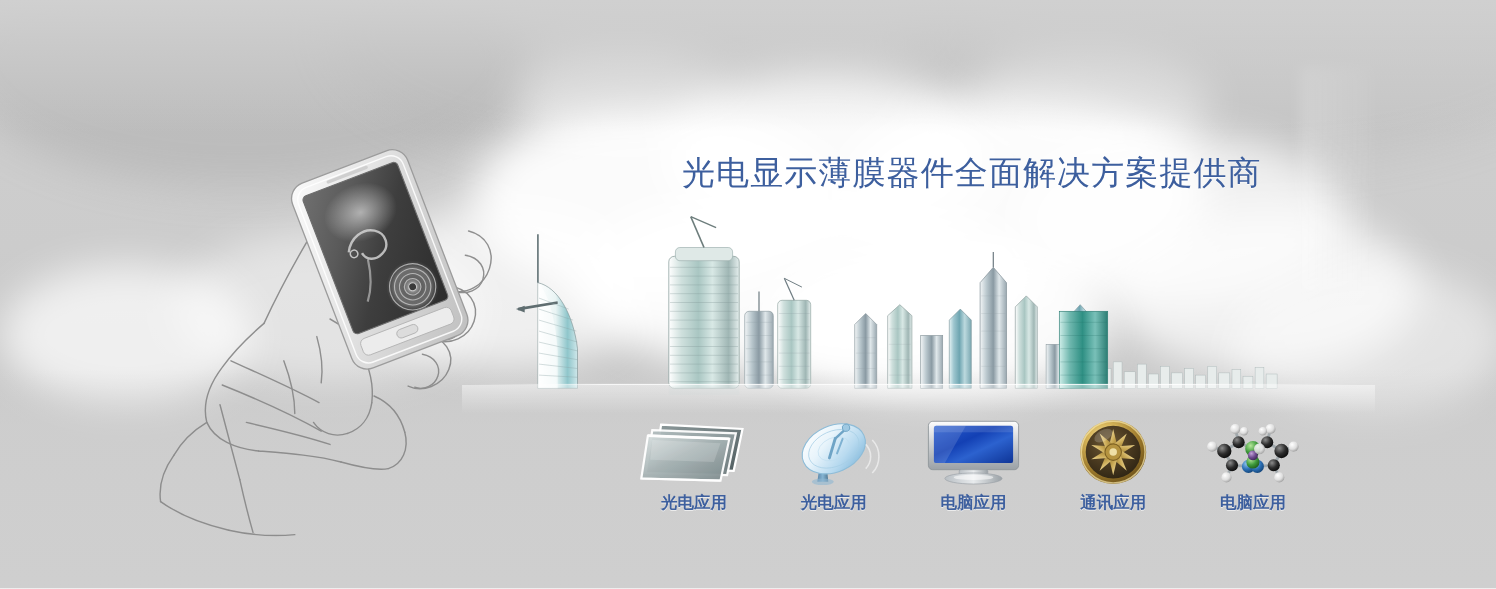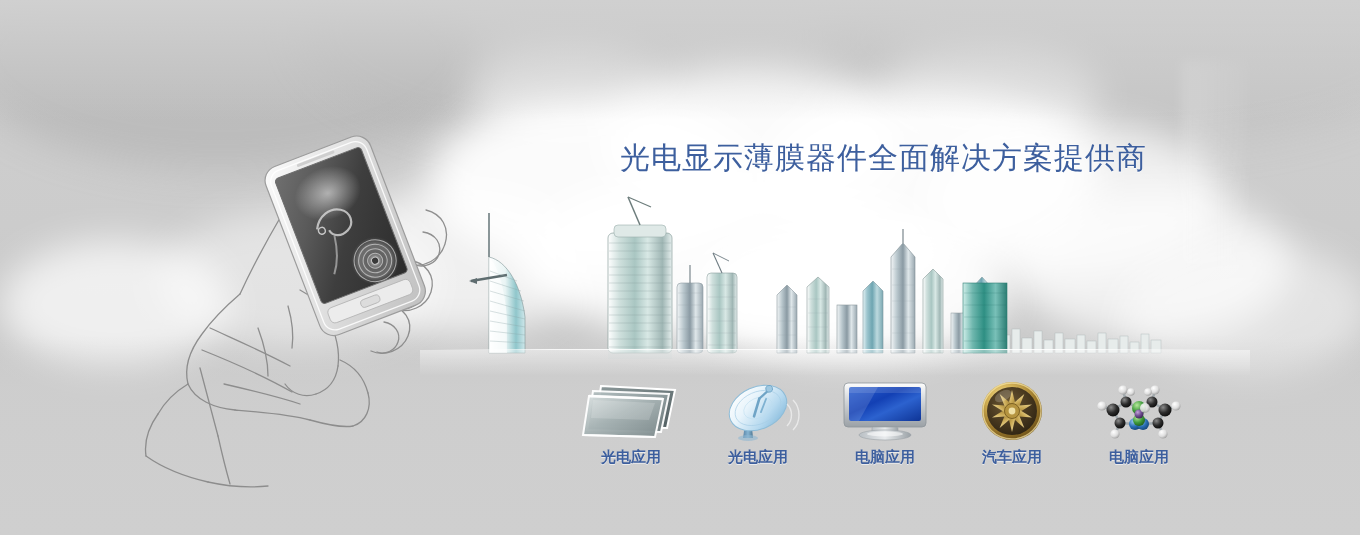--- a/index.html
+++ b/index.html
@@ -558,21 +558,21 @@
             <g transform="rotate(324 37 31)">
                 <path d="M37 10 L41.4 28 L32.6 28 Z"></path>
               </g>
           </g>
           <circle cx="37" cy="31" r="7.5" fill="#b59440" stroke="#7e6223" stroke-width="1"></circle>
           <circle cx="37" cy="31" r="3.4" fill="#efe0a6"></circle>
           <ellipse cx="37" cy="31" rx="29" ry="28" fill="none" stroke="#f6e6a8" stroke-width="1.4" opacity=".7"></ellipse>
           <ellipse cx="28" cy="16" rx="9" ry="5" fill="#ffffff" opacity=".18" transform="rotate(-30 28 16)"></ellipse>
         </svg>
       </div>
-      <div class="applabel">汽车应用</div>
+      <div class="applabel">通讯应用</div>
     </div>
 
     <div class="appitem">
       <div class="appicon">
         <svg width="92" height="62" viewBox="0 0 92 62" xmlns="http://www.w3.org/2000/svg">
           <defs>
             <radialGradient id="atomK" cx="35%" cy="30%" r="70%">
               <stop offset="0%" stop-color="#8b8b8b"></stop>
                 <stop offset="60%" stop-color="#2c2c2c"></stop>
                 <stop offset="100%" stop-color="#101010"></stop>

